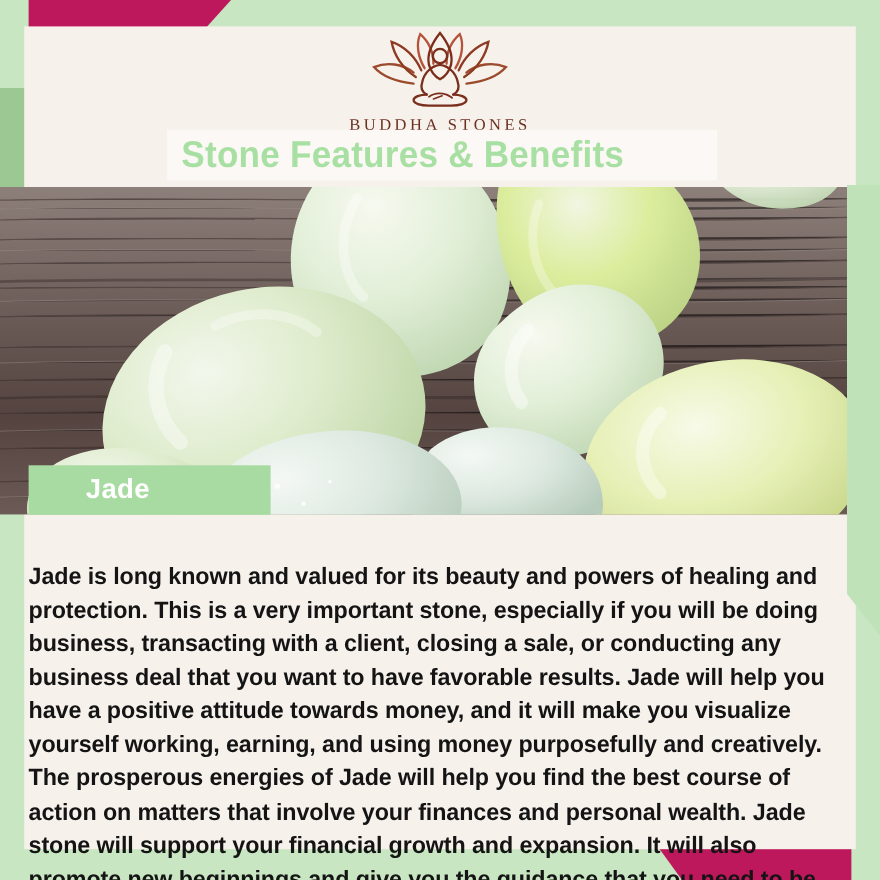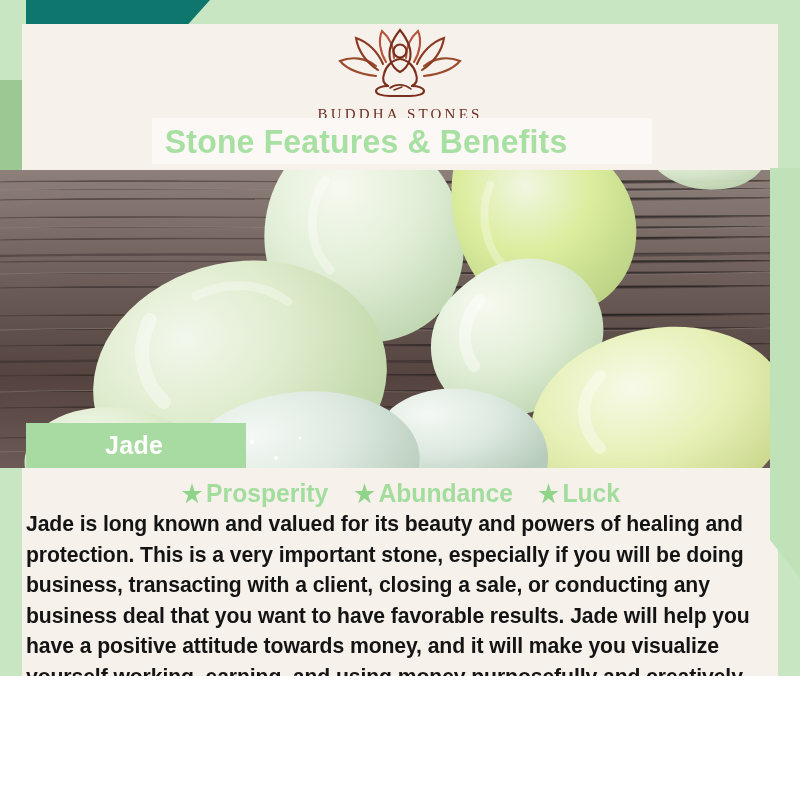--- a/index.html
+++ b/index.html
@@ -7,23 +7,23 @@
     padding: 0;
     background: #ffffff;
   }
   body {
     font-family: "Liberation Sans", sans-serif;
   }
 
   .poster {
     position: relative;
     width: 800px;
-    height: 676px;
+    height: 800px;
     overflow: hidden;
-    background: #0f766e;
+    background: #be185d;
   }
 
   
   .frame-top {
     position: absolute;
     left: 0; top: 0;
     width: 800px; height: 30px;
     background: #c7e6c1;
     clip-path: polygon(210px 0, 800px 0, 800px 30px, 183px 30px);
     z-index: 1;
@@ -129,21 +129,21 @@
 
   
   .jade-banner {
     position: absolute;
     left: 26px; top: 423px;
     width: 220px; height: 45px;
     background: #a8dba2;
     z-index: 5;
     display: flex;
     align-items: center;
-    padding-left: 79px;
+    padding-left: 52px;
     box-sizing: border-box;
   }
   .jade-text {
     color: #ffffff;
     font-size: 25px;
     font-weight: 700;
     letter-spacing: 0.3px;
   }
 
   
@@ -332,19 +332,16 @@
       <ellipse cx="120" cy="300" rx="96" ry="62" fill="url(#jadeA)" transform="rotate(8 120 300)"></ellipse>
     </svg>
   </div>
 
   <div class="frame-right-accent"></div>
 
   <div class="jade-banner">
     <span class="jade-text">Jade</span>
   </div>
 
-  <div class="benefits">
-    <span class="benefit"><span class="star">★</span><span>Prosperity</span></span><span class="benefit"><span class="star">★</span><span>Abundance</span></span><span class="benefit"><span class="star">★</span><span>Luck</span></span>
-  </div>
 
   <div class="body-copy">Jade is long known and valued for its beauty and powers of healing and protection. This is a very important stone, especially if you will be doing business, transacting with a client, closing a sale, or conducting any business deal that you want to have favorable results. Jade will help you have a positive attitude towards money, and it will make you visualize yourself working, earning, and using money purposefully and creatively. The prosperous energies of Jade will help you find the best course of action on matters that involve your finances and personal wealth. Jade stone will support your financial growth and expansion. It will also promote new beginnings and give you the guidance that you need to be successful and wealthy!</div>
 
 </div>
 
 </body></html>

